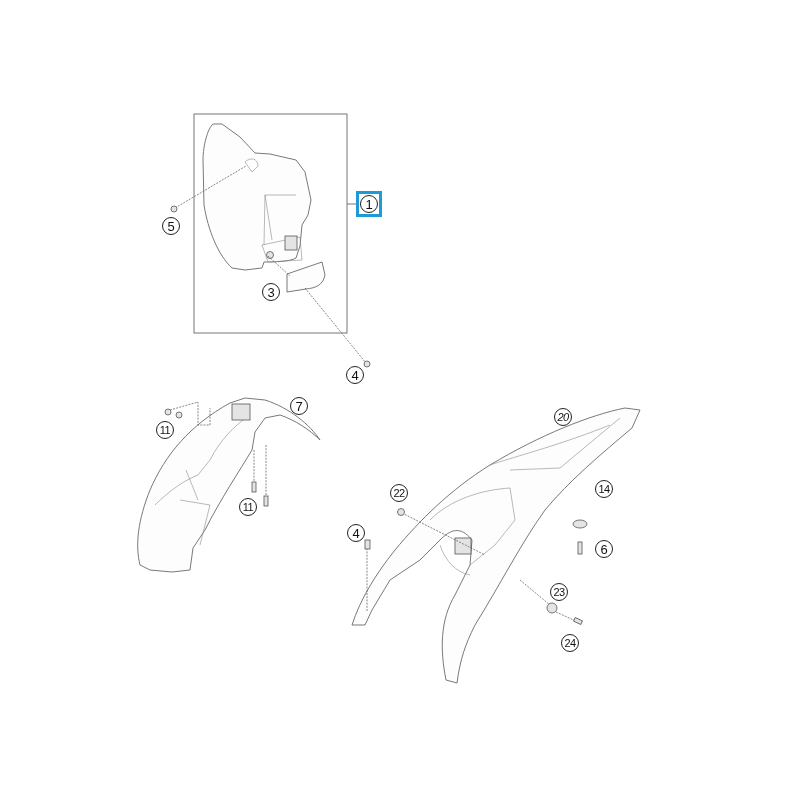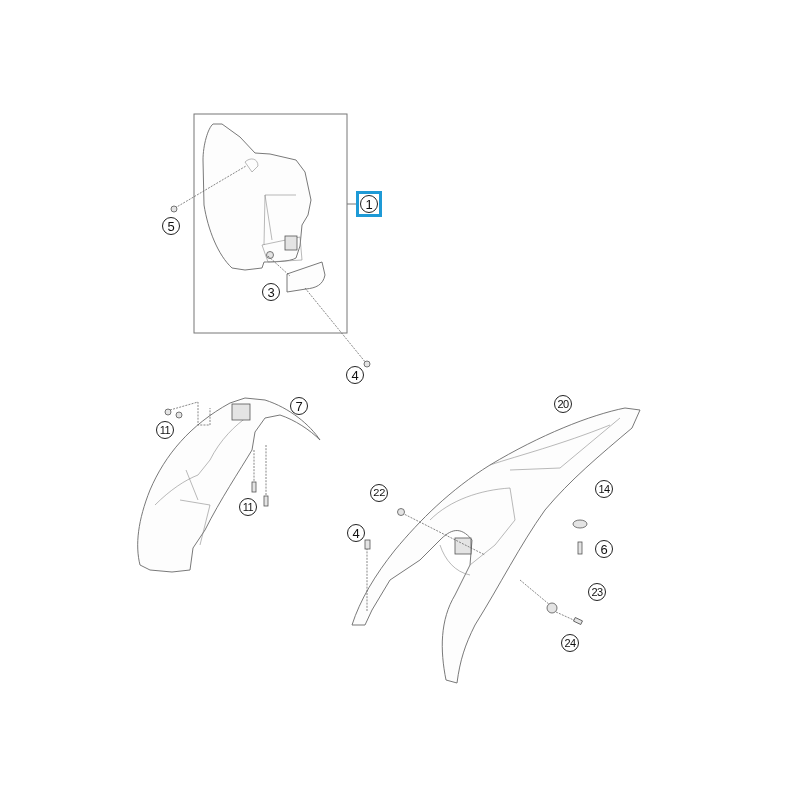--- a/index.html
+++ b/index.html
@@ -81,19 +81,19 @@
 </svg>
 
 <div class="callout-highlight" style="left:356px;top:191px;"></div>
 <div class="callout" style="left:360px;top:195px;">1</div>
 <div class="callout" style="left:262px;top:283px;">3</div>
 <div class="callout" style="left:346px;top:366px;">4</div>
 <div class="callout" style="left:162px;top:217px;">5</div>
 <div class="callout" style="left:290px;top:397px;">7</div>
 <div class="callout two" style="left:156px;top:421px;">11</div>
 <div class="callout two" style="left:239px;top:498px;">11</div>
-<div class="callout two" style="left:554px;top:395px;">20</div>
-<div class="callout two" style="left:370px;top:484px;font-family:Liberation Mono, monospace;">22</div>
+<div class="callout two" style="left:554px;top:408px;font-style:italic;">20</div>
+<div class="callout two" style="left:390px;top:484px;">22</div>
 <div class="callout" style="left:347px;top:524px;">4</div>
 <div class="callout two" style="left:595px;top:480px;">14</div>
 <div class="callout" style="left:595px;top:540px;">6</div>
-<div class="callout two" style="left:550px;top:583px;margin-left:38px;">23</div>
+<div class="callout two" style="left:550px;top:583px;">23</div>
 <div class="callout two" style="left:561px;top:634px;">24</div>
 
 </body></html>

